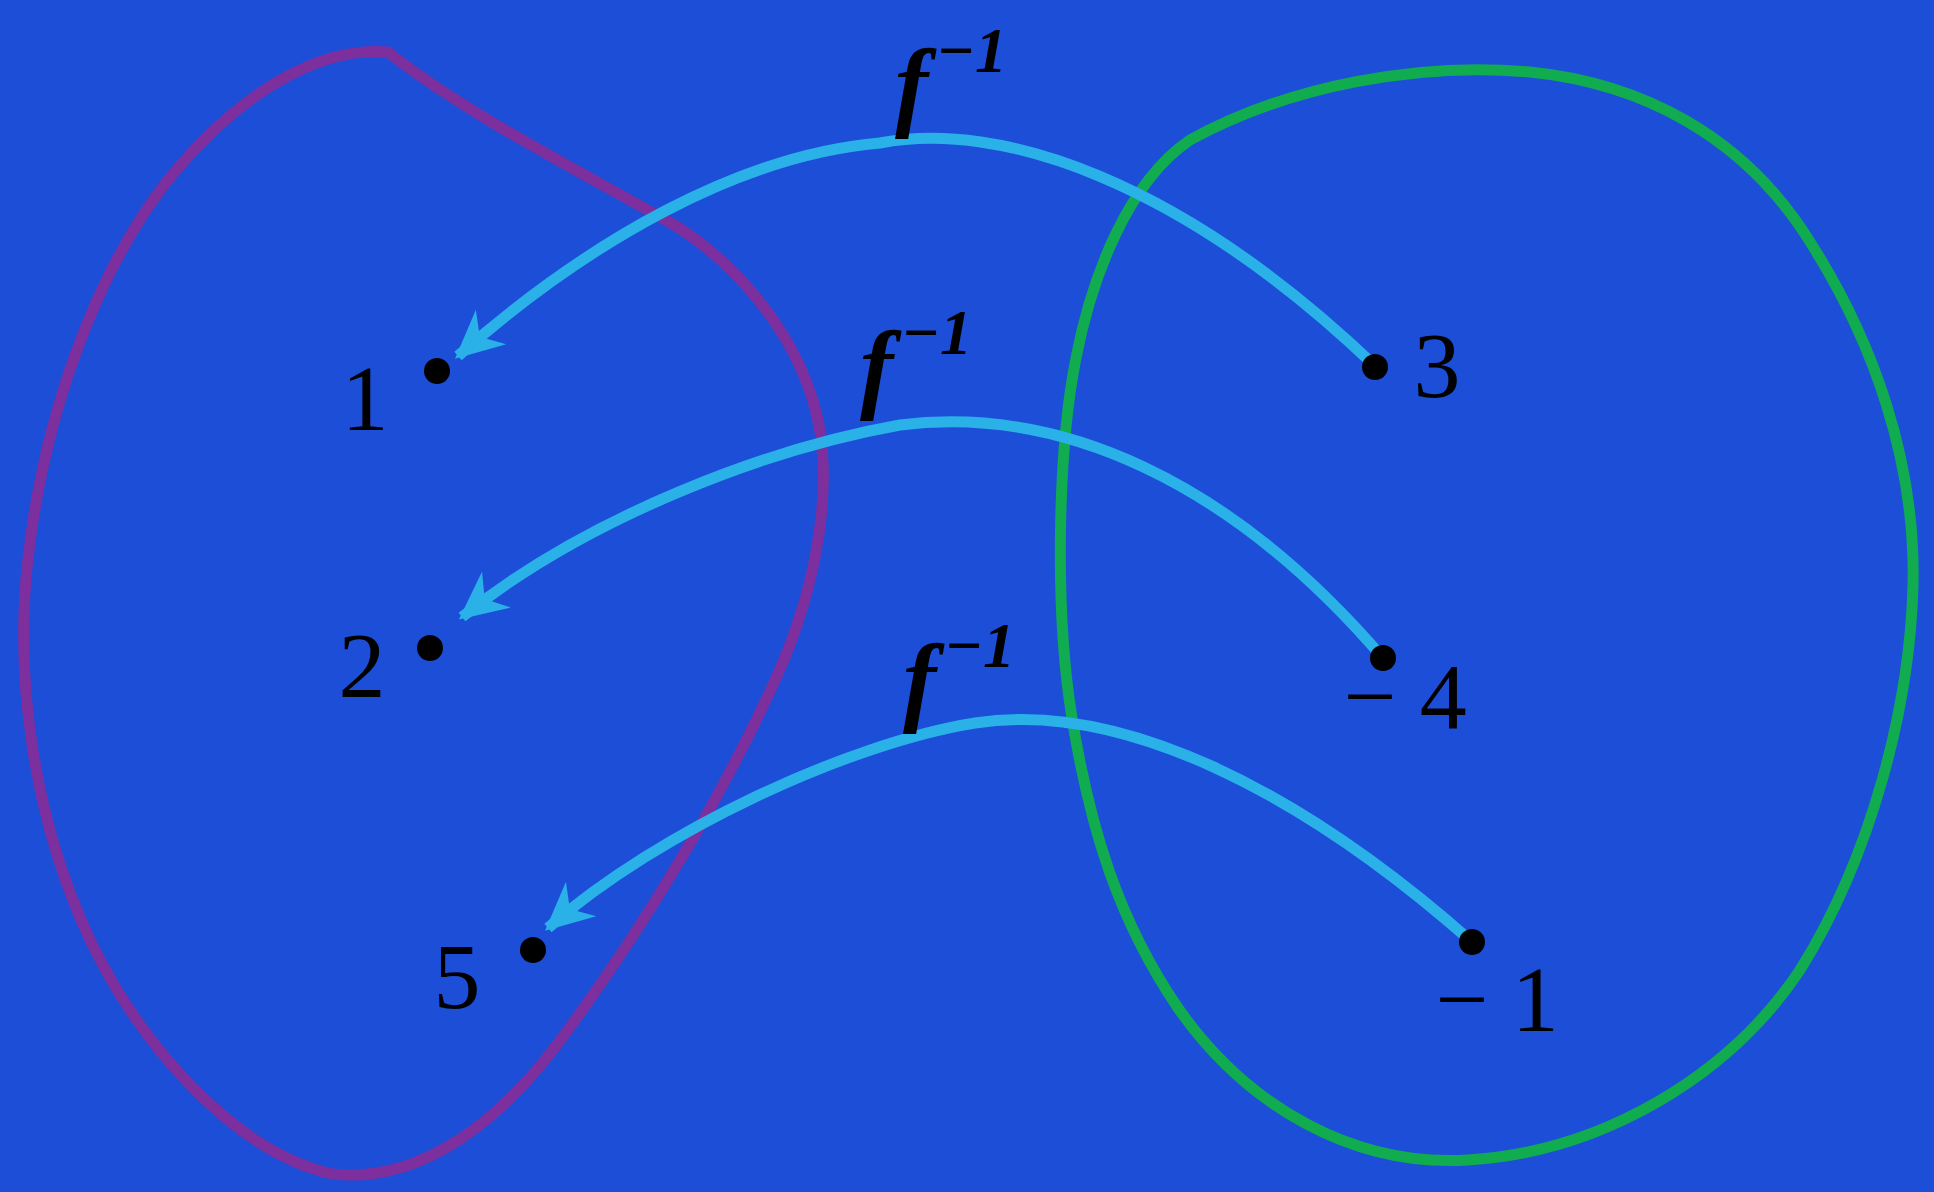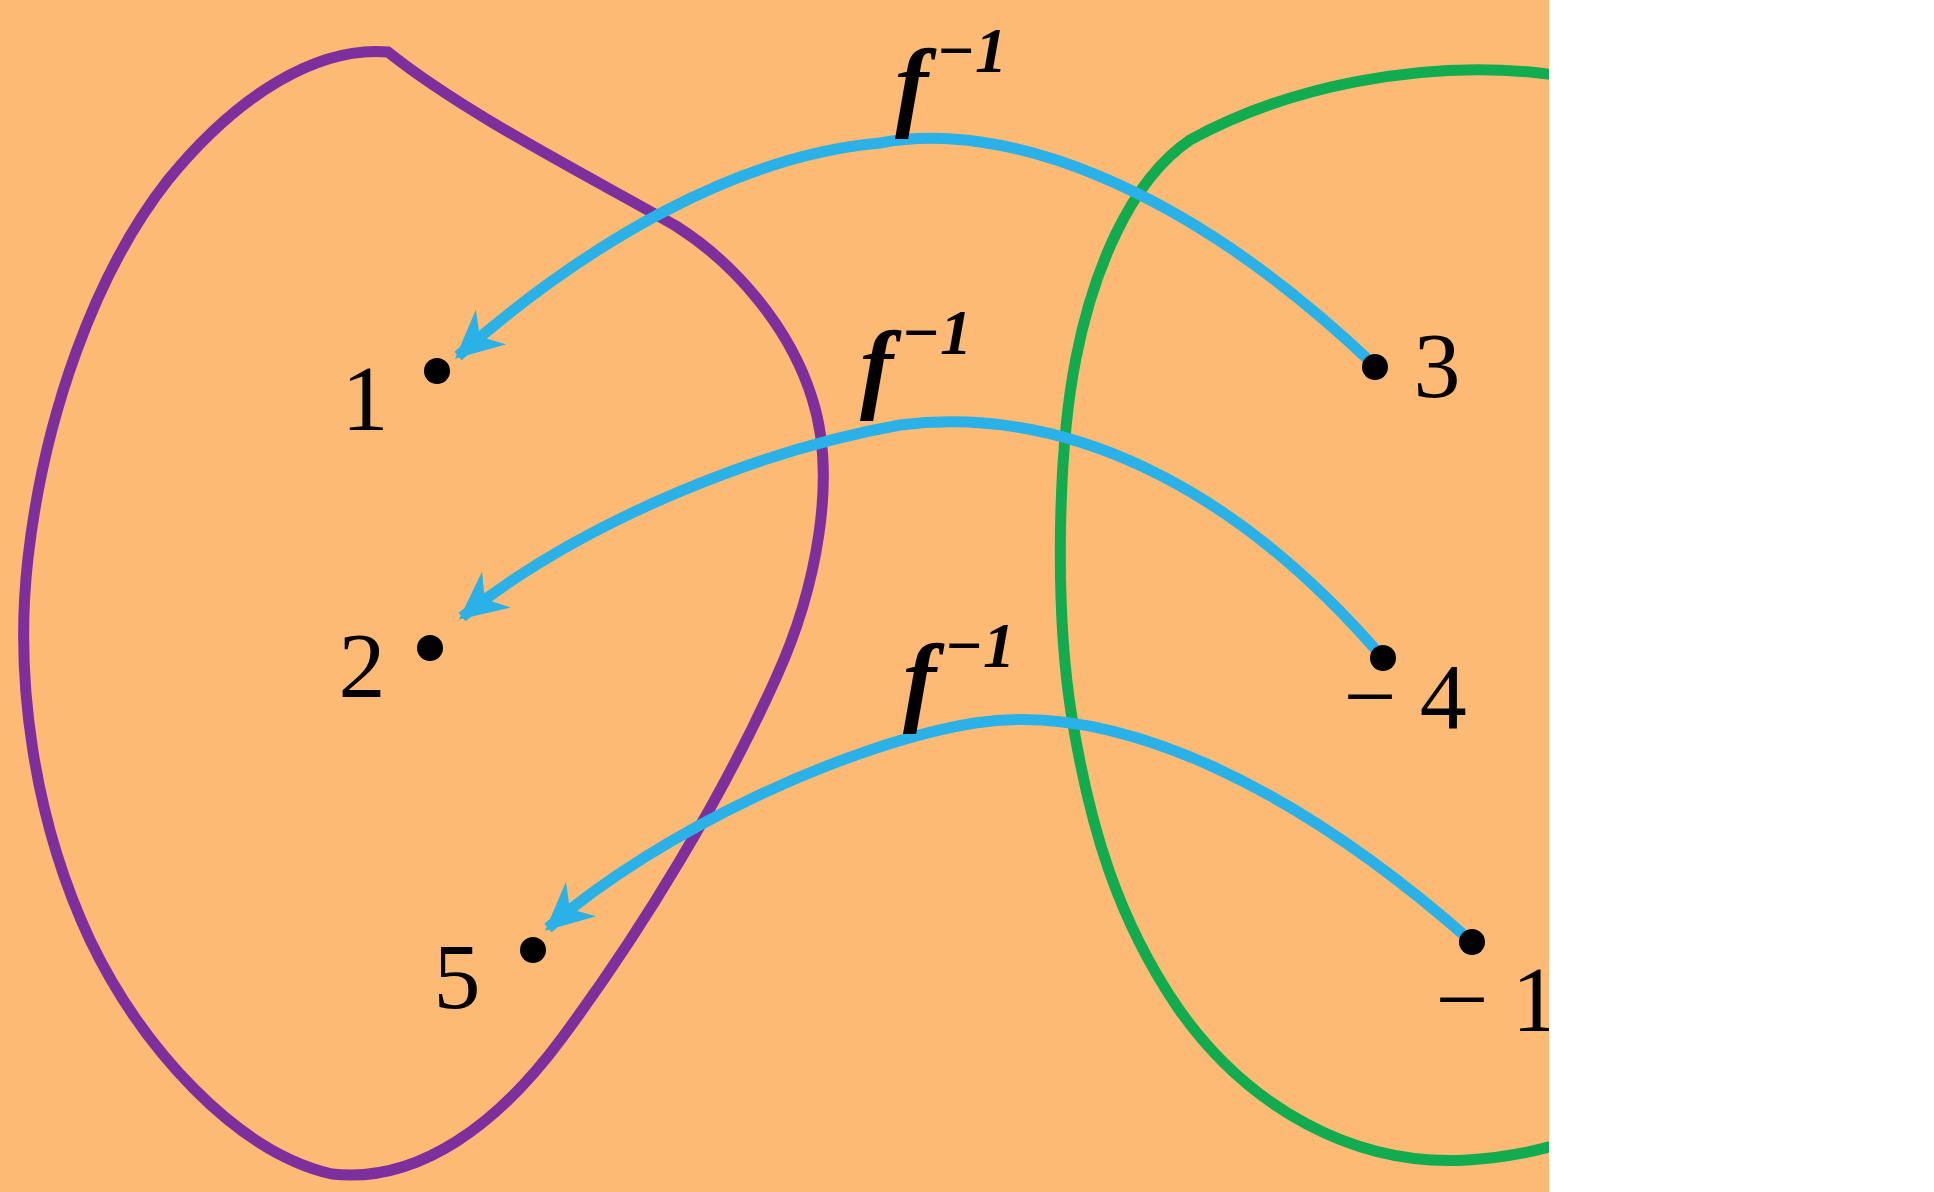--- a/index.html
+++ b/index.html
@@ -1,24 +1,24 @@
 <!DOCTYPE html>
 <html><head>
 <meta charset="utf-8">
 <style>
   html, body {
     margin: 0;
     padding: 0;
     background: #ffffff;
   }
   .stage {
-    width: 1549px;
+    width: 1934px;
     height: 1192px;
     position: relative;
-    background: #fdba74;
+    background: #1d4ed8;
     overflow: hidden;
   }
   svg {
     display: block;
   }
   .set-boundary {
     fill: none;
     stroke-width: 11;
     stroke-linecap: round;
     stroke-linejoin: round;

